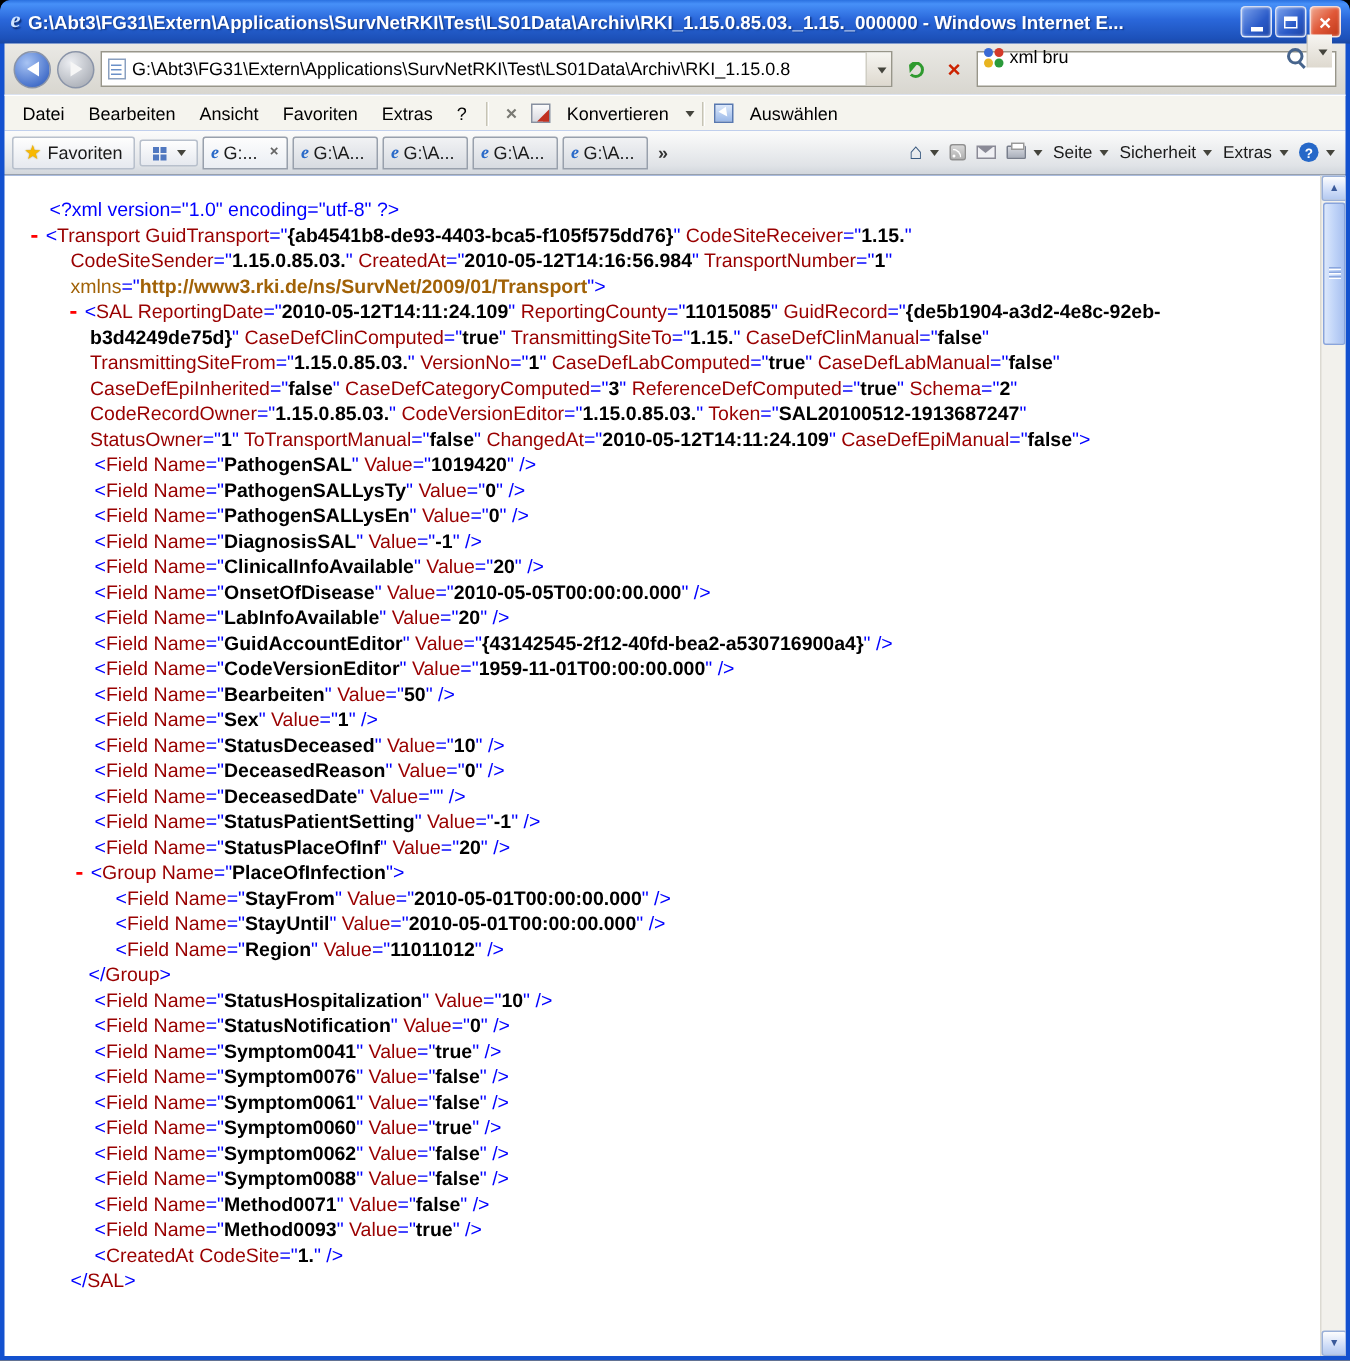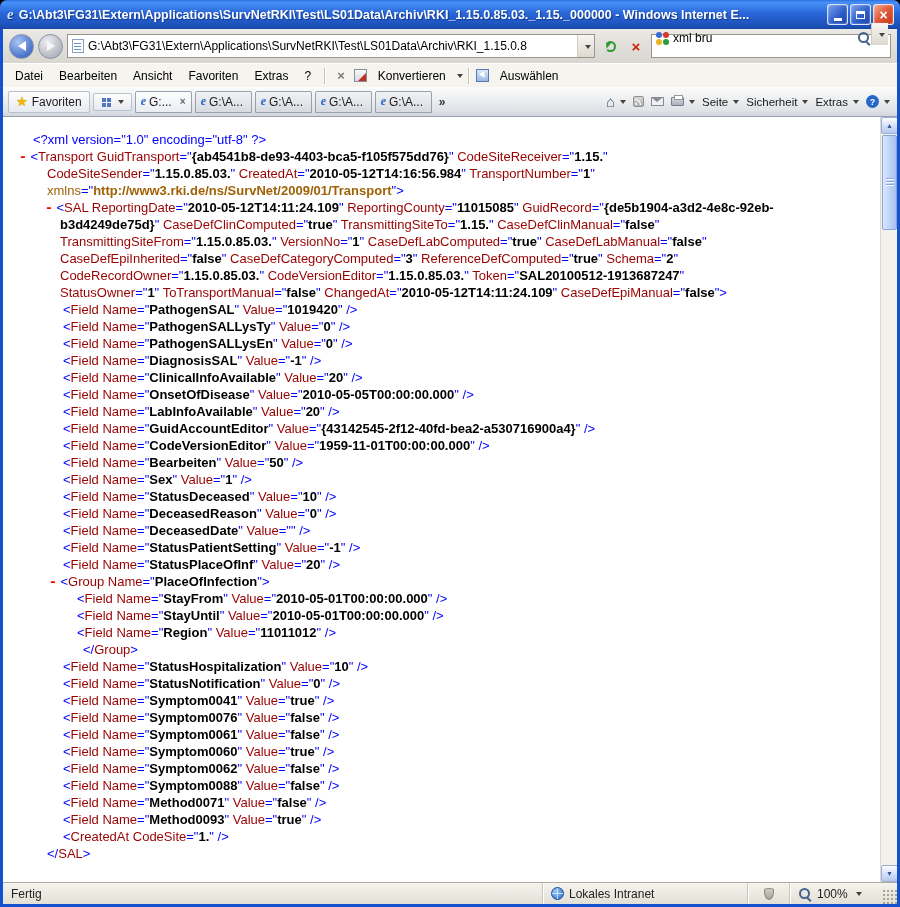--- a/index.html
+++ b/index.html
@@ -315,53 +315,35 @@
         <div class="xline" style="padding-left:74px;text-indent:-14px"><span class="xm">&lt;</span><span class="xt">Field</span> <span class="xt">Name</span><span class="xm">="</span><b class="xv">Sex</b><span class="xm">"</span> <span class="xt">Value</span><span class="xm">="</span><b class="xv">1</b><span class="xm">"</span> <span class="xm">/&gt;</span></div>
         <div class="xline" style="padding-left:74px;text-indent:-14px"><span class="xm">&lt;</span><span class="xt">Field</span> <span class="xt">Name</span><span class="xm">="</span><b class="xv">StatusDeceased</b><span class="xm">"</span> <span class="xt">Value</span><span class="xm">="</span><b class="xv">10</b><span class="xm">"</span> <span class="xm">/&gt;</span></div>
         <div class="xline" style="padding-left:74px;text-indent:-14px"><span class="xm">&lt;</span><span class="xt">Field</span> <span class="xt">Name</span><span class="xm">="</span><b class="xv">DeceasedReason</b><span class="xm">"</span> <span class="xt">Value</span><span class="xm">="</span><b class="xv">0</b><span class="xm">"</span> <span class="xm">/&gt;</span></div>
         <div class="xline" style="padding-left:74px;text-indent:-14px"><span class="xm">&lt;</span><span class="xt">Field</span> <span class="xt">Name</span><span class="xm">="</span><b class="xv">DeceasedDate</b><span class="xm">"</span> <span class="xt">Value</span><span class="xm">="</span><b class="xv"></b><span class="xm">"</span> <span class="xm">/&gt;</span></div>
         <div class="xline" style="padding-left:74px;text-indent:-14px"><span class="xm">&lt;</span><span class="xt">Field</span> <span class="xt">Name</span><span class="xm">="</span><b class="xv">StatusPatientSetting</b><span class="xm">"</span> <span class="xt">Value</span><span class="xm">="</span><b class="xv">-1</b><span class="xm">"</span> <span class="xm">/&gt;</span></div>
         <div class="xline" style="padding-left:74px;text-indent:-14px"><span class="xm">&lt;</span><span class="xt">Field</span> <span class="xt">Name</span><span class="xm">="</span><b class="xv">StatusPlaceOfInf</b><span class="xm">"</span> <span class="xt">Value</span><span class="xm">="</span><b class="xv">20</b><span class="xm">"</span> <span class="xm">/&gt;</span></div>
         <div class="xline" style="padding-left:74px;text-indent:-28px"><span class="xmk">-</span> <span class="xm">&lt;</span><span class="xt">Group</span> <span class="xt">Name</span><span class="xm">="</span><b class="xv">PlaceOfInfection</b><span class="xm">"</span><span class="xm">&gt;</span></div>
         <div class="xline" style="padding-left:88px;text-indent:-14px"><span class="xm">&lt;</span><span class="xt">Field</span> <span class="xt">Name</span><span class="xm">="</span><b class="xv">StayFrom</b><span class="xm">"</span> <span class="xt">Value</span><span class="xm">="</span><b class="xv">2010-05-01T00:00:00.000</b><span class="xm">"</span> <span class="xm">/&gt;</span></div>
         <div class="xline" style="padding-left:88px;text-indent:-14px"><span class="xm">&lt;</span><span class="xt">Field</span> <span class="xt">Name</span><span class="xm">="</span><b class="xv">StayUntil</b><span class="xm">"</span> <span class="xt">Value</span><span class="xm">="</span><b class="xv">2010-05-01T00:00:00.000</b><span class="xm">"</span> <span class="xm">/&gt;</span></div>
         <div class="xline" style="padding-left:88px;text-indent:-14px"><span class="xm">&lt;</span><span class="xt">Field</span> <span class="xt">Name</span><span class="xm">="</span><b class="xv">Region</b><span class="xm">"</span> <span class="xt">Value</span><span class="xm">="</span><b class="xv">11011012</b><span class="xm">"</span> <span class="xm">/&gt;</span></div>
-        <div class="xline" style="padding-left:80px;text-indent:0px"><span class="xm">&lt;/</span><span class="xt">Group</span><span class="xm">&gt;</span></div>
+        <div class="xline" style="padding-left:56px;text-indent:0px"><span class="xm">&lt;/</span><span class="xt">Group</span><span class="xm">&gt;</span></div>
         <div class="xline" style="padding-left:74px;text-indent:-14px"><span class="xm">&lt;</span><span class="xt">Field</span> <span class="xt">Name</span><span class="xm">="</span><b class="xv">StatusHospitalization</b><span class="xm">"</span> <span class="xt">Value</span><span class="xm">="</span><b class="xv">10</b><span class="xm">"</span> <span class="xm">/&gt;</span></div>
         <div class="xline" style="padding-left:74px;text-indent:-14px"><span class="xm">&lt;</span><span class="xt">Field</span> <span class="xt">Name</span><span class="xm">="</span><b class="xv">StatusNotification</b><span class="xm">"</span> <span class="xt">Value</span><span class="xm">="</span><b class="xv">0</b><span class="xm">"</span> <span class="xm">/&gt;</span></div>
         <div class="xline" style="padding-left:74px;text-indent:-14px"><span class="xm">&lt;</span><span class="xt">Field</span> <span class="xt">Name</span><span class="xm">="</span><b class="xv">Symptom0041</b><span class="xm">"</span> <span class="xt">Value</span><span class="xm">="</span><b class="xv">true</b><span class="xm">"</span> <span class="xm">/&gt;</span></div>
         <div class="xline" style="padding-left:74px;text-indent:-14px"><span class="xm">&lt;</span><span class="xt">Field</span> <span class="xt">Name</span><span class="xm">="</span><b class="xv">Symptom0076</b><span class="xm">"</span> <span class="xt">Value</span><span class="xm">="</span><b class="xv">false</b><span class="xm">"</span> <span class="xm">/&gt;</span></div>
         <div class="xline" style="padding-left:74px;text-indent:-14px"><span class="xm">&lt;</span><span class="xt">Field</span> <span class="xt">Name</span><span class="xm">="</span><b class="xv">Symptom0061</b><span class="xm">"</span> <span class="xt">Value</span><span class="xm">="</span><b class="xv">false</b><span class="xm">"</span> <span class="xm">/&gt;</span></div>
         <div class="xline" style="padding-left:74px;text-indent:-14px"><span class="xm">&lt;</span><span class="xt">Field</span> <span class="xt">Name</span><span class="xm">="</span><b class="xv">Symptom0060</b><span class="xm">"</span> <span class="xt">Value</span><span class="xm">="</span><b class="xv">true</b><span class="xm">"</span> <span class="xm">/&gt;</span></div>
         <div class="xline" style="padding-left:74px;text-indent:-14px"><span class="xm">&lt;</span><span class="xt">Field</span> <span class="xt">Name</span><span class="xm">="</span><b class="xv">Symptom0062</b><span class="xm">"</span> <span class="xt">Value</span><span class="xm">="</span><b class="xv">false</b><span class="xm">"</span> <span class="xm">/&gt;</span></div>
         <div class="xline" style="padding-left:74px;text-indent:-14px"><span class="xm">&lt;</span><span class="xt">Field</span> <span class="xt">Name</span><span class="xm">="</span><b class="xv">Symptom0088</b><span class="xm">"</span> <span class="xt">Value</span><span class="xm">="</span><b class="xv">false</b><span class="xm">"</span> <span class="xm">/&gt;</span></div>
         <div class="xline" style="padding-left:74px;text-indent:-14px"><span class="xm">&lt;</span><span class="xt">Field</span> <span class="xt">Name</span><span class="xm">="</span><b class="xv">Method0071</b><span class="xm">"</span> <span class="xt">Value</span><span class="xm">="</span><b class="xv">false</b><span class="xm">"</span> <span class="xm">/&gt;</span></div>
         <div class="xline" style="padding-left:74px;text-indent:-14px"><span class="xm">&lt;</span><span class="xt">Field</span> <span class="xt">Name</span><span class="xm">="</span><b class="xv">Method0093</b><span class="xm">"</span> <span class="xt">Value</span><span class="xm">="</span><b class="xv">true</b><span class="xm">"</span> <span class="xm">/&gt;</span></div>
         <div class="xline" style="padding-left:74px;text-indent:-14px"><span class="xm">&lt;</span><span class="xt">CreatedAt</span> <span class="xt">CodeSite</span><span class="xm">="</span><b class="xv">1.</b><span class="xm">"</span> <span class="xm">/&gt;</span></div>
         <div class="xline" style="padding-left:44px;text-indent:0px"><span class="xm">&lt;/</span><span class="xt">SAL</span><span class="xm">&gt;</span></div>
       </div>
     <div class="scrollbar">
       <span class="sb-btn up">▲</span>
       <span class="sb-thumb"></span>
       <span class="sb-btn down">▼</span>
     </div>
   </div>
 
-  <div class="status-row">
-    <span class="st-panel main">
-        <span>Fertig</span>
-      </span>
-    <span class="st-panel zone">
-      <span class="globe"></span>
-      <span>Lokales Intranet</span>
-    </span>
-    <span class="st-panel prot">
-        <span class="shield"></span>
-      </span>
-    <span class="st-panel zoom">
-      <span class="mag"></span>
-      <span>100%</span>
-      <span class="dd"></span>
-    </span>
-    <span class="grip"></span>
-  </div>
 
 </div>
 
 </body></html>

